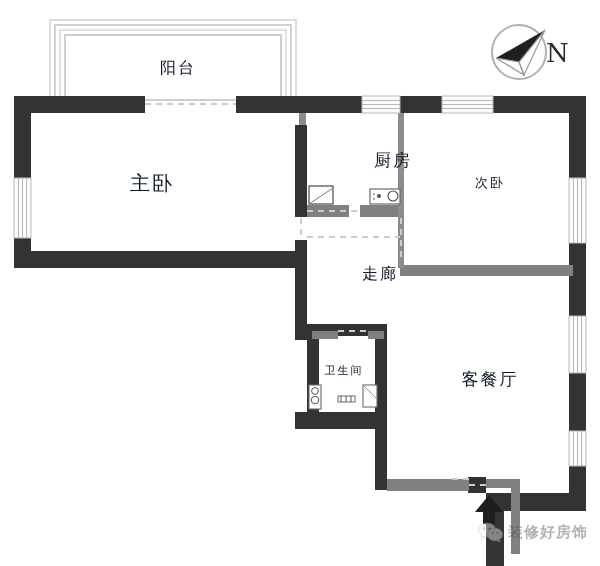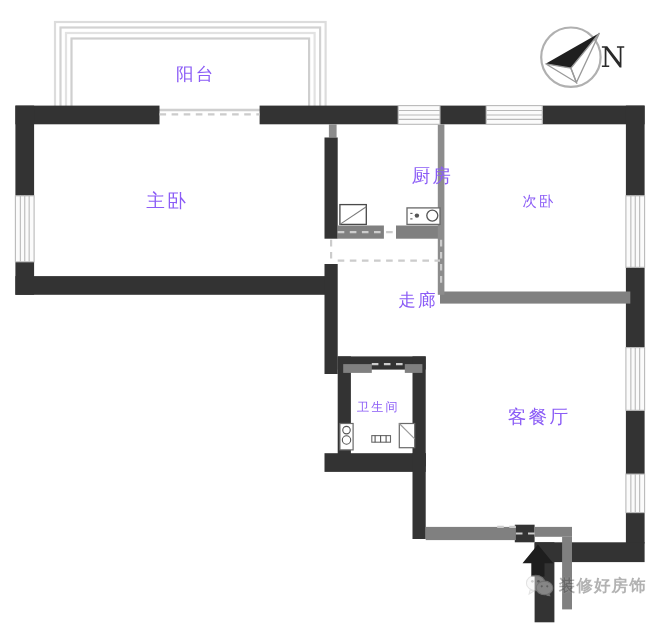--- a/index.html
+++ b/index.html
@@ -4,21 +4,21 @@
 <style>
   html,body{margin:0;padding:0;background:#ffffff;}
   body{
     width:600px;height:566px;
     font-family:"DejaVu Sans","Liberation Sans",sans-serif;
     overflow:hidden;position:relative;
   }
   #plan{position:absolute;left:0;top:0;width:600px;height:566px;}
   .lbl{
     position:absolute;
-    color:#8b5cf6;
+    color:#0f172a;
     font-family:"DejaVu Sans","Liberation Sans",sans-serif;
     font-size:16px;
     letter-spacing:2px;
     white-space:nowrap;
     user-select:none;
   }
   .compass-letter{
     position:absolute;
     font-family:"DejaVu Serif","Liberation Serif",serif;
     font-size:26px;color:#2a2a2a;
@@ -210,21 +210,21 @@
     <circle cx="519" cy="52" r="27" fill="none" stroke="#b0b0b0" stroke-width="2"></circle>
     <path d="M545 30 L496 58 L519 62 Z" fill="#1f1f1f"></path>
     <path d="M545 30 L519 62 L524 75 Z" fill="none" stroke="#9a9a9a" stroke-width="1.2"></path>
     <path d="M496 58 L519 62 L524 75 Z" fill="none" stroke="#9a9a9a" stroke-width="1.2"></path>
   </g>
 
 </svg>
 
 <div id="labels">
     <div class="lbl" style="left: 178px; top: 68px; font-size: 16px; transform: translate(-50%, -50%);">阳台</div>
-    <div class="lbl" style="left: 152px; top: 183px; font-size: 17px; transform: translate(-50%, -50%);">主卧</div>
+    <div class="lbl" style="left: 152px; top: 183px; font-size: 20px; transform: translate(-50%, -50%);">主卧</div>
     <div class="lbl" style="left: 355px; top: 160px; font-size: 17px; transform: translate(-50%, -50%); margin-left: 38px;">厨房</div>
     <div class="lbl" style="left: 490px; top: 183px; font-size: 13px; transform: translate(-50%, -50%);">次卧</div>
     <div class="lbl" style="left: 348px; top: 274px; font-size: 16px; transform: translate(-50%, -50%); margin-left: 32px;">走廊</div>
     <div class="lbl" style="left: 344px; top: 370px; font-size: 11px; transform: translate(-50%, -50%);">卫生间</div>
     <div class="lbl" style="left: 490px; top: 379px; font-size: 17px; transform: translate(-50%, -50%);">客餐厅</div>
   </div>
 
 <div class="compass-letter" style="left:546px;top:38px;">N</div>
 
 <div class="wm" style="left:478px;top:522px;font-weight:bold;">

